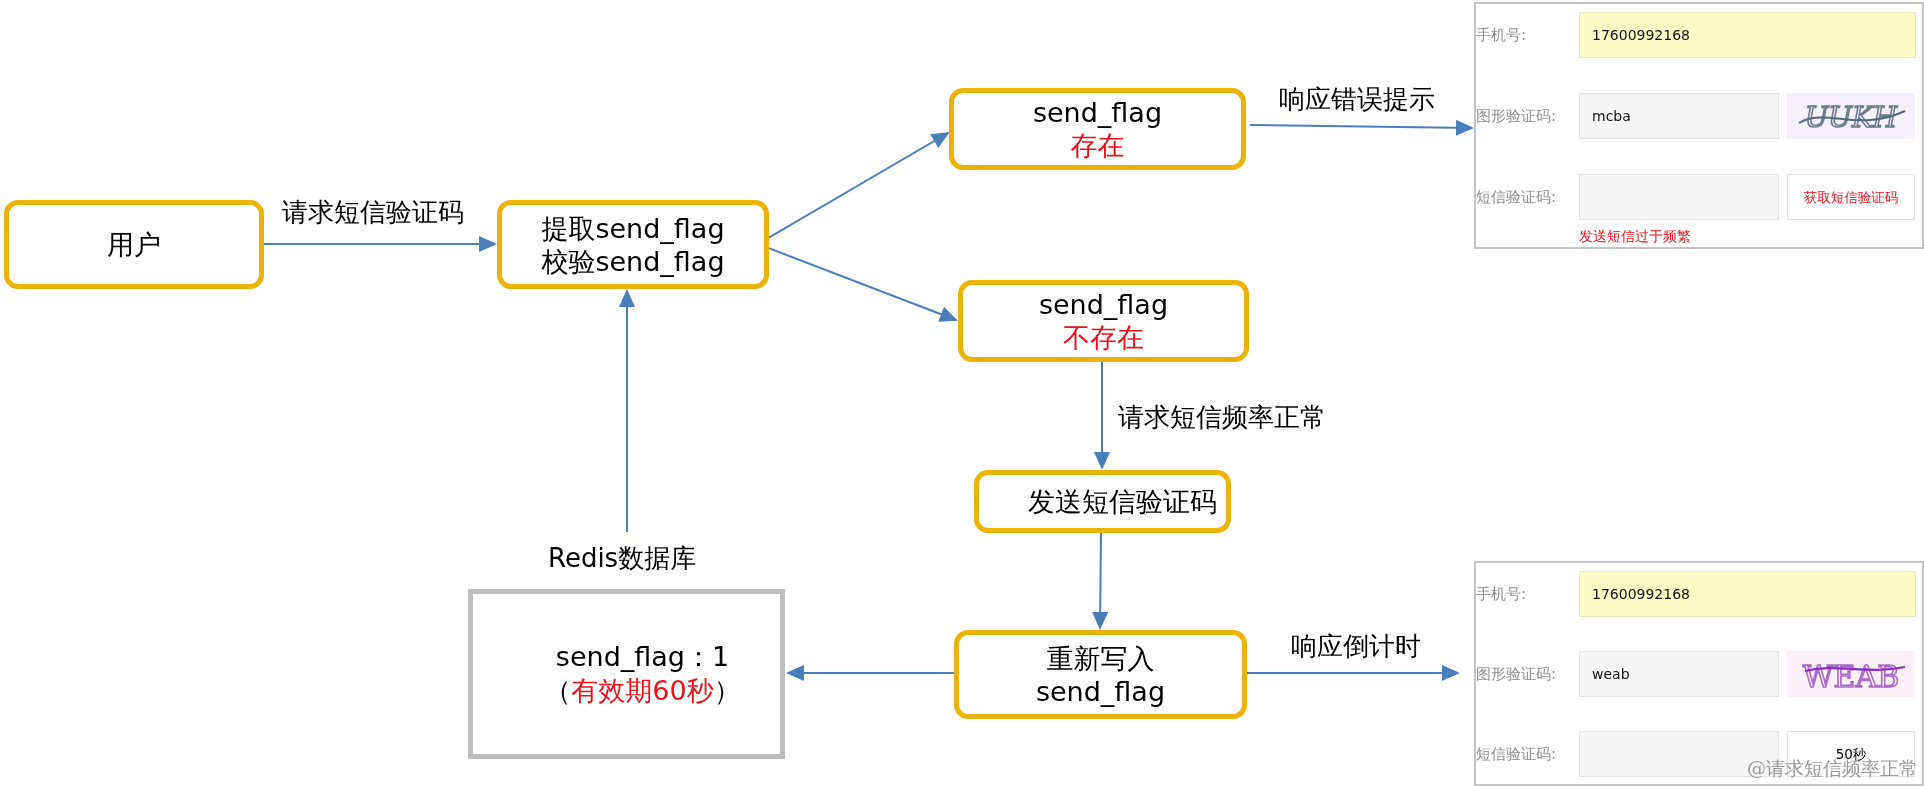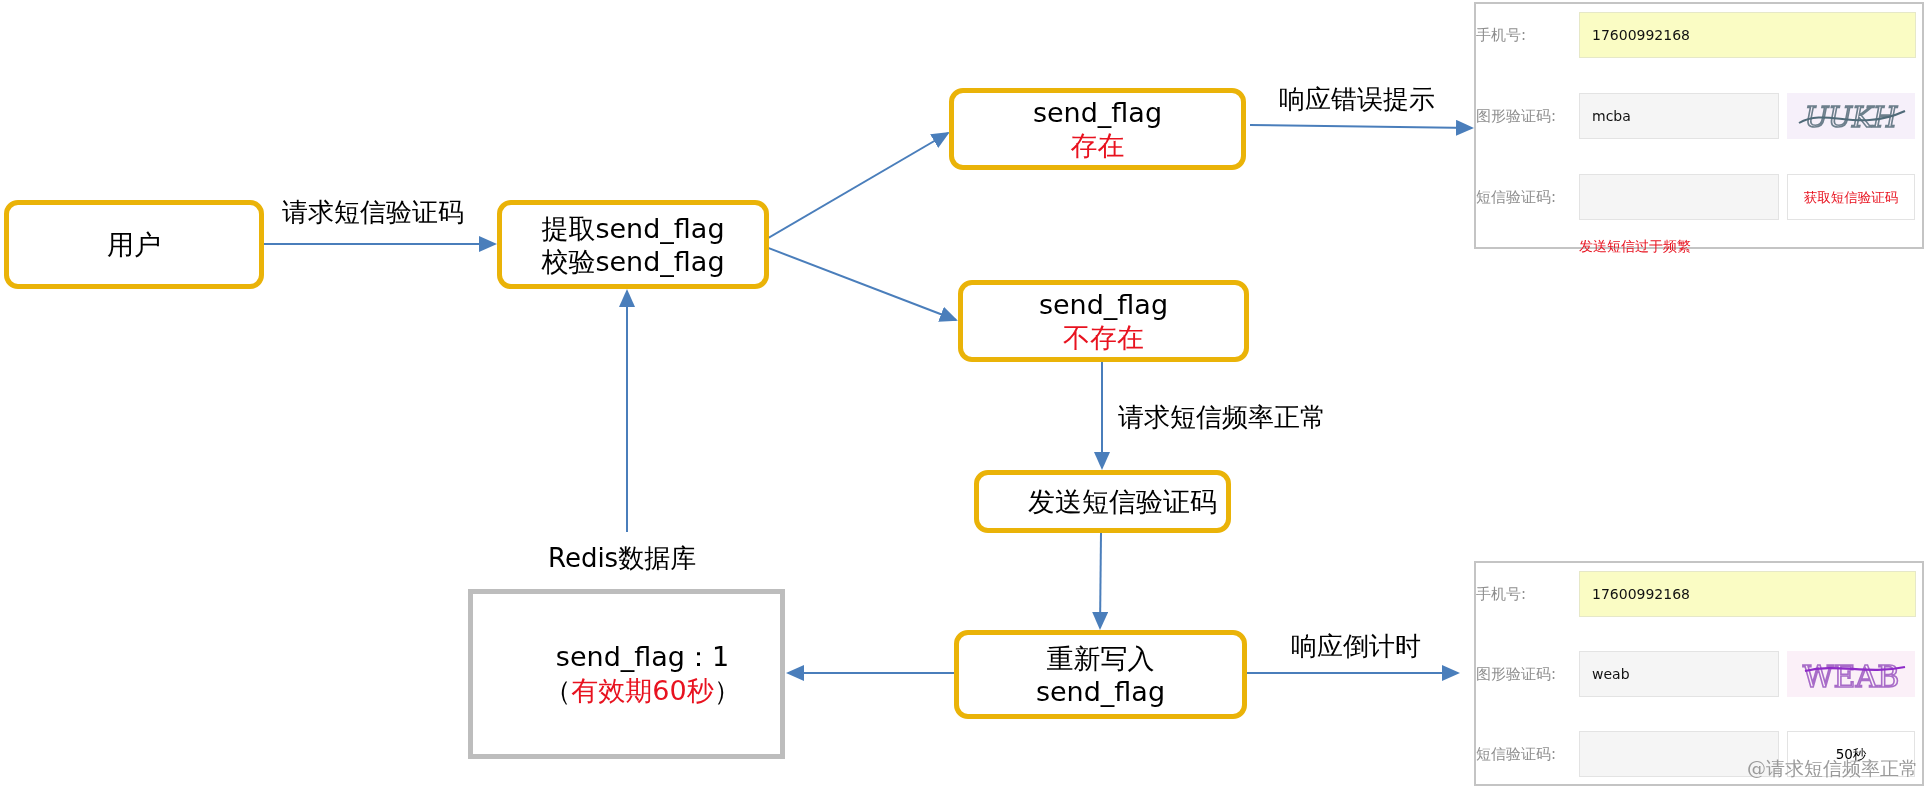--- a/index.html
+++ b/index.html
@@ -100,21 +100,21 @@
       <rect width="128" height="46" fill="#f6f0fa"></rect>
       <text x="64" y="34" text-anchor="middle" font-family="DejaVu Serif, serif" font-size="28" font-style="italic" fill="none" stroke="#6d7f8c" stroke-width="1.6">UUKH</text>
       <path d="M12,30 C40,14 70,40 118,18" stroke="#4f6a78" stroke-width="2" fill="none"></path>
     </svg>
   </div>
   <div class="row" style="top:170px;">
     <span class="flabel">短信验证码:</span>
     <div class="finput" style="width:200px;"></div>
     <div class="sbtn red">获取短信验证码</div>
   </div>
-  <div class="errmsg" style="top:234px;">发送短信过于频繁</div>
+  <div class="errmsg" style="top:224px;">发送短信过于频繁</div>
 </div>
 
 <div class="panel" style="left:1474px;top:561px;width:450px;height:225px;">
   <div class="row" style="top:8px;">
     <span class="flabel">手机号:</span>
     <div class="finput yellow" style="width:337px;">17600992168</div>
   </div>
   <div class="row" style="top:88px;">
     <span class="flabel">图形验证码:</span>
     <div class="finput" style="width:200px;">weab</div>

